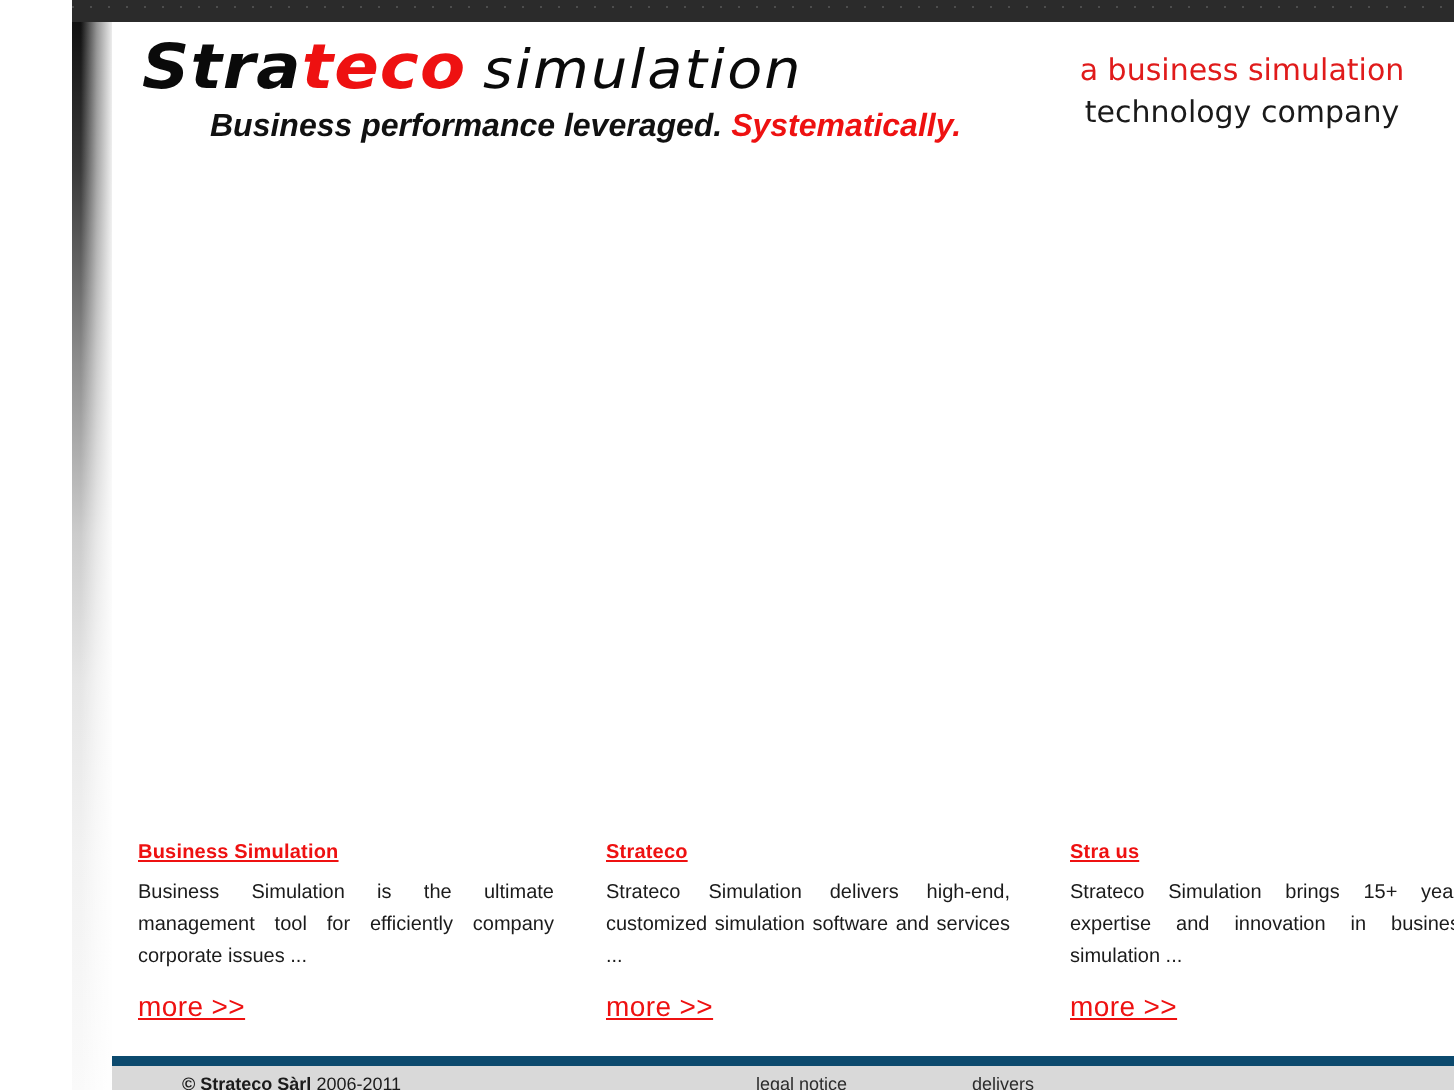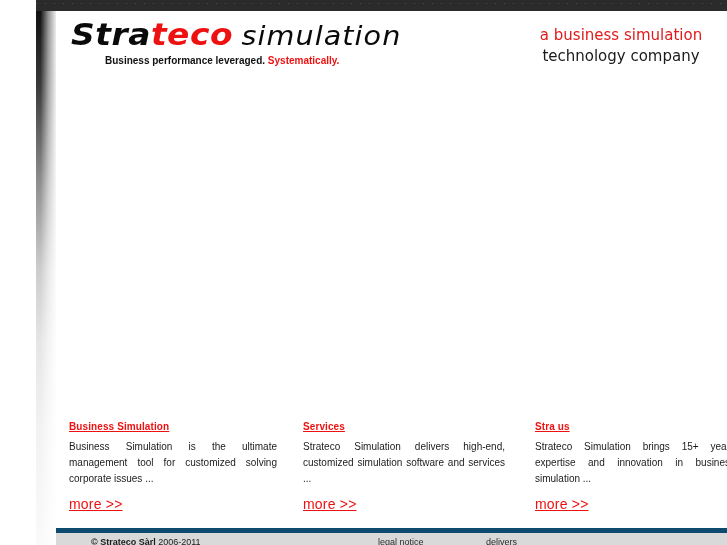--- a/index.html
+++ b/index.html
@@ -111,22 +111,23 @@
     color: #0a0a0a;
     font-weight: normal;
     font-size: 27px;
     letter-spacing: 1px;
     margin-left: 8px;
   }
   #logo-tagline {
     margin-top: 2px;
     margin-left: 34px;
     font-family: "Liberation Sans", sans-serif;
-    font-size: 10px;
-    font-weight: bold;
+    font-size: 16px;
+    font-weight: bold;
+    font-style: italic;
     color: #111111;
     white-space: nowrap;
   }
   #logo-tagline .tagline-accent { color: #ee1111; }
 
   #header-claim {
     position: absolute;
     left: 440px;
     top: 14px;
     width: 250px;
@@ -235,26 +236,26 @@
 
     <div id="header-claim">
       <div id="claim-line1">a business simulation</div>
       <div id="claim-line2">technology company</div>
     </div>
 
     <div id="teasers">
 
       <div class="teaser" id="teaser-1">
         <div class="teaser-title">Business Simulation</div>
-        <div class="teaser-text">Business Simulation is the ultimate management tool for customized solving corporate issues ...</div>
+        <div class="teaser-text">Business Simulation is the ultimate management tool for efficiently company corporate issues ...</div>
         <div class="teaser-more">more &gt;&gt;</div>
       </div>
 
       <div class="teaser" id="teaser-2">
-        <div class="teaser-title">Services</div>
+        <div class="teaser-title">Strateco</div>
         <div class="teaser-text">Strateco Simulation delivers high-end, customized simulation software and services ...</div>
         <div class="teaser-more">more &gt;&gt;</div>
       </div>
 
       <div class="teaser" id="teaser-3">
         <div class="teaser-title">Stra us</div>
         <div class="teaser-text">Strateco Simulation brings 15+ years expertise and innovation in business simulation ...</div>
         <div class="teaser-more">more &gt;&gt;</div>
       </div>
 

